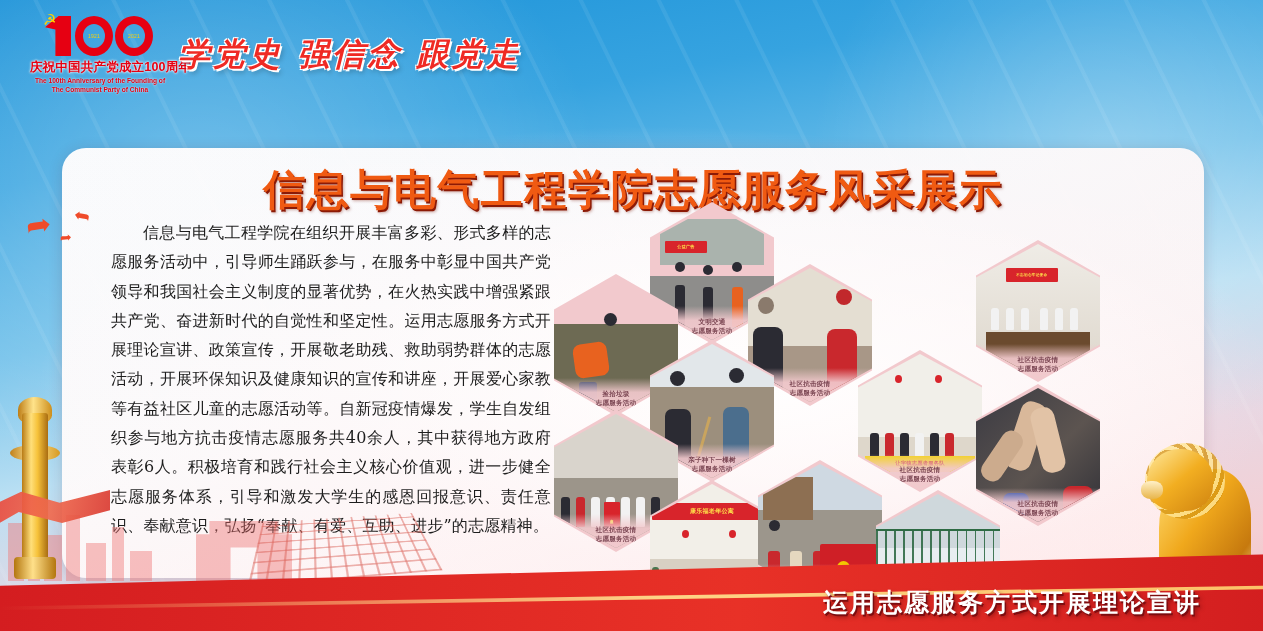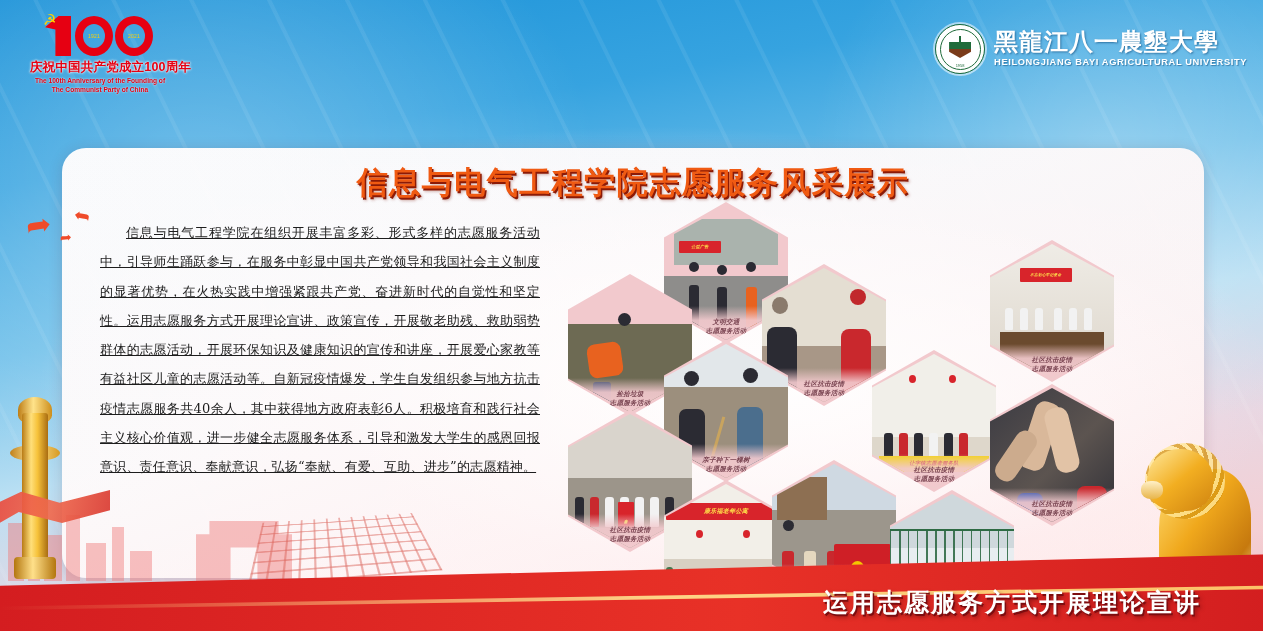--- a/index.html
+++ b/index.html
@@ -150,37 +150,37 @@
     overflow: hidden;
   }
   .card-wash {
     position:absolute; inset:0;
     background: radial-gradient(ellipse 55% 60% at 62% 55%, rgba(255,255,255,.9), rgba(255,238,240,.1) 72%);
   }
 
   .sub-title {
     position: absolute; left: 0; right: 0; top: 14px; text-align: center;
     font-family: "DejaVu Serif", "Liberation Serif", serif;
-    font-size: 31px; font-weight: bold; letter-spacing: 1.5px;
+    font-size: 42px; font-weight: bold; letter-spacing: 1.5px;
     color: #f05a12;
     text-shadow: 1.6px 1.6px 0 #8c1a06, 2.6px 2.6px 3px rgba(120,20,0,.35);
     white-space: nowrap;
   }
 
   
   .body-text {
-    position: absolute; left: 38px; top: 70px; width: 440px;
+    position: absolute; left: 49px; top: 70px; width: 440px;
     font-family: "DejaVu Serif", "Liberation Serif", serif;
-    font-size: 13px; line-height: 29.3px; color: #1d1d1d;
+    font-size: 16px; line-height: 29.3px; color: #1d1d1d;
     text-align: justify; text-justify: inter-ideograph;
-    text-indent: 2em; letter-spacing: .2px; text-decoration: underline;
-  }
-
-  
-  .hex-wrap { position: absolute; left: 484px; top: 50px; width: 660px; height: 380px; font-style: italic; }
+    text-indent: 2em; letter-spacing: .2px;
+  }
+
+  
+  .hex-wrap { position: absolute; left: 470px; top: 50px; width: 660px; height: 380px; }
   .hex {
     position: absolute; width: 108px; height: 124px;
     clip-path: polygon(50% 0%, 100% 25%, 100% 75%, 50% 100%, 0% 75%, 0% 25%);
     background: #f2c9cd;
     padding: 4px 0;
     display: flex; flex-direction: column; align-items: center;
   }
   .hex .photo {
     width: 100%; height: 100%;
     clip-path: polygon(50% 0%, 100% 25%, 100% 75%, 50% 100%, 0% 75%, 0% 25%);
@@ -378,32 +378,22 @@
         </span>
         <span class="h-0 b">
           <i>2021</i>
         </span>
       </div>
       <div class="cn">庆祝中国共产党成立100周年</div>
       <div class="en">The 100th Anniversary of the Founding of</div>
       <div class="en">The Communist Party of China</div>
     </div>
 
-
-    <div class="uni">
-      <div class="uni-seal">
-        <span class="stalk"></span>
-        <span class="book"></span>
-        <span class="yr">1958</span>
-      </div>
-      <div class="uni-text">
-        <div class="uni-cn">黑龍江八一農墾大學</div>
-        <div class="uni-en">HEILONGJIANG BAYI AGRICULTURAL UNIVERSITY</div>
-      </div>
-    </div>
+    <div class="slogan">学党史 强信念 跟党走</div>
+
   </div>
 
 
   <div class="card">
     <div class="card-wash"></div>
 
     <div class="sub-title">信息与电气工程学院志愿服务风采展示</div>
 
     <div class="body-text">信息与电气工程学院在组织开展丰富多彩、形式多样的志愿服务活动中，引导师生踊跃参与，在服务中彰显中国共产党领导和我国社会主义制度的显著优势，在火热实践中增强紧跟共产党、奋进新时代的自觉性和坚定性。运用志愿服务方式开展理论宣讲、政策宣传，开展敬老助残、救助弱势群体的志愿活动，开展环保知识及健康知识的宣传和讲座，开展爱心家教等有益社区儿童的志愿活动等。自新冠疫情爆发，学生自发组织参与地方抗击疫情志愿服务共40余人，其中获得地方政府表彰6人。积极培育和践行社会主义核心价值观，进一步健全志愿服务体系，引导和激发大学生的感恩回报意识、责任意识、奉献意识，弘扬“奉献、有爱、互助、进步”的志愿精神。</div>
 

